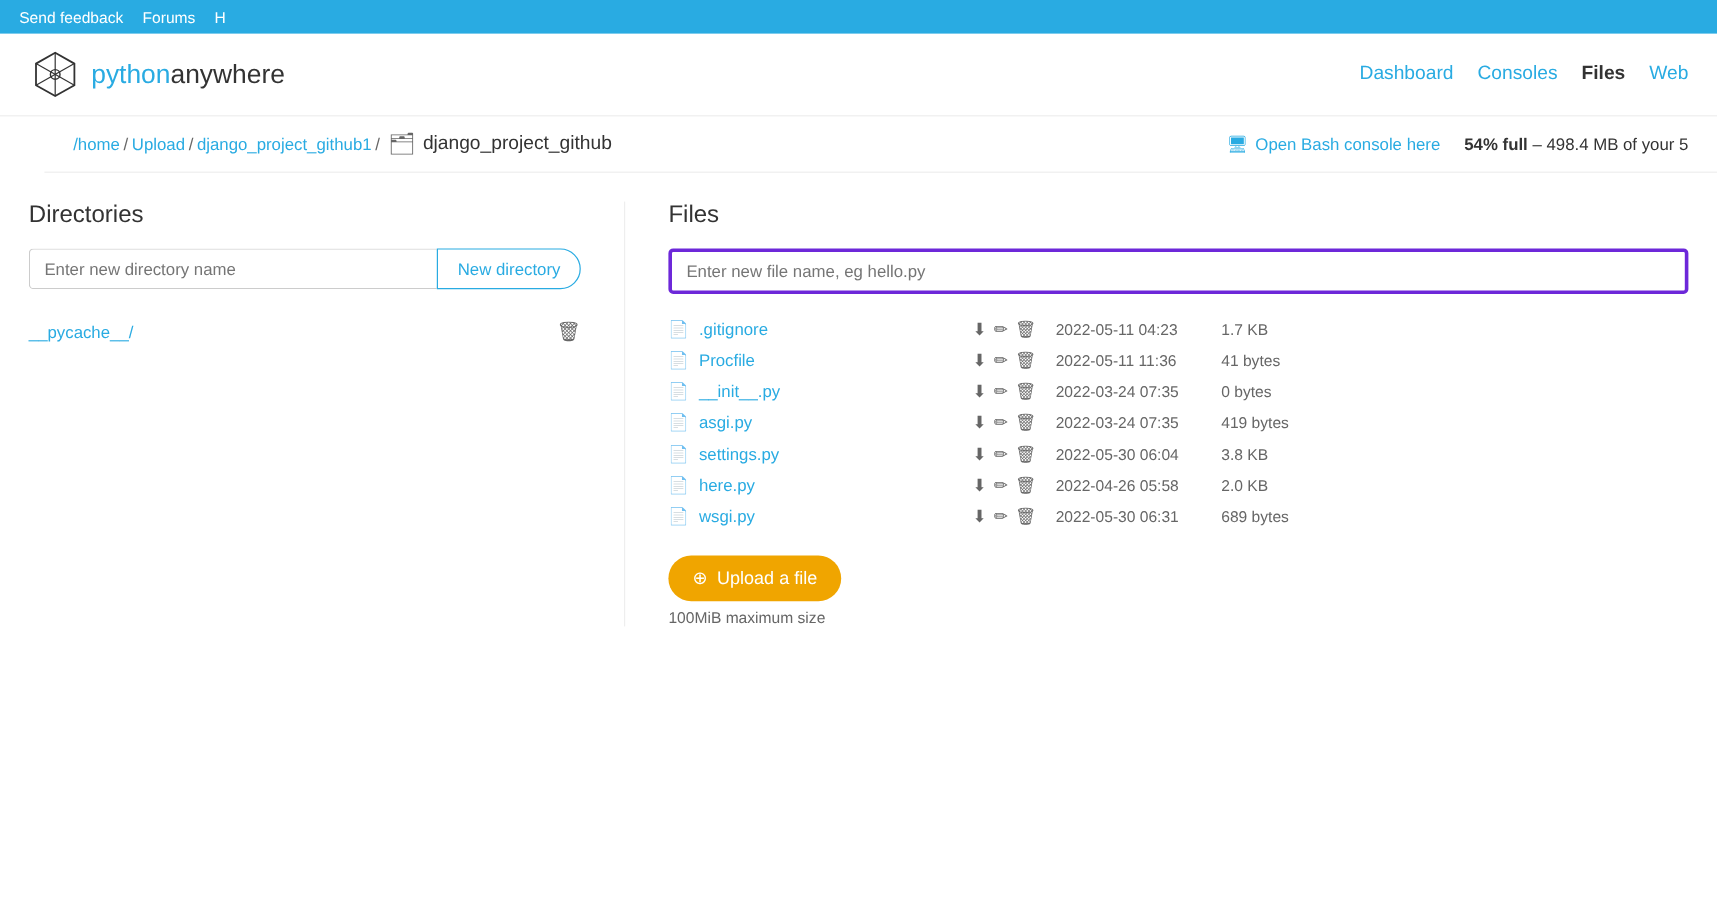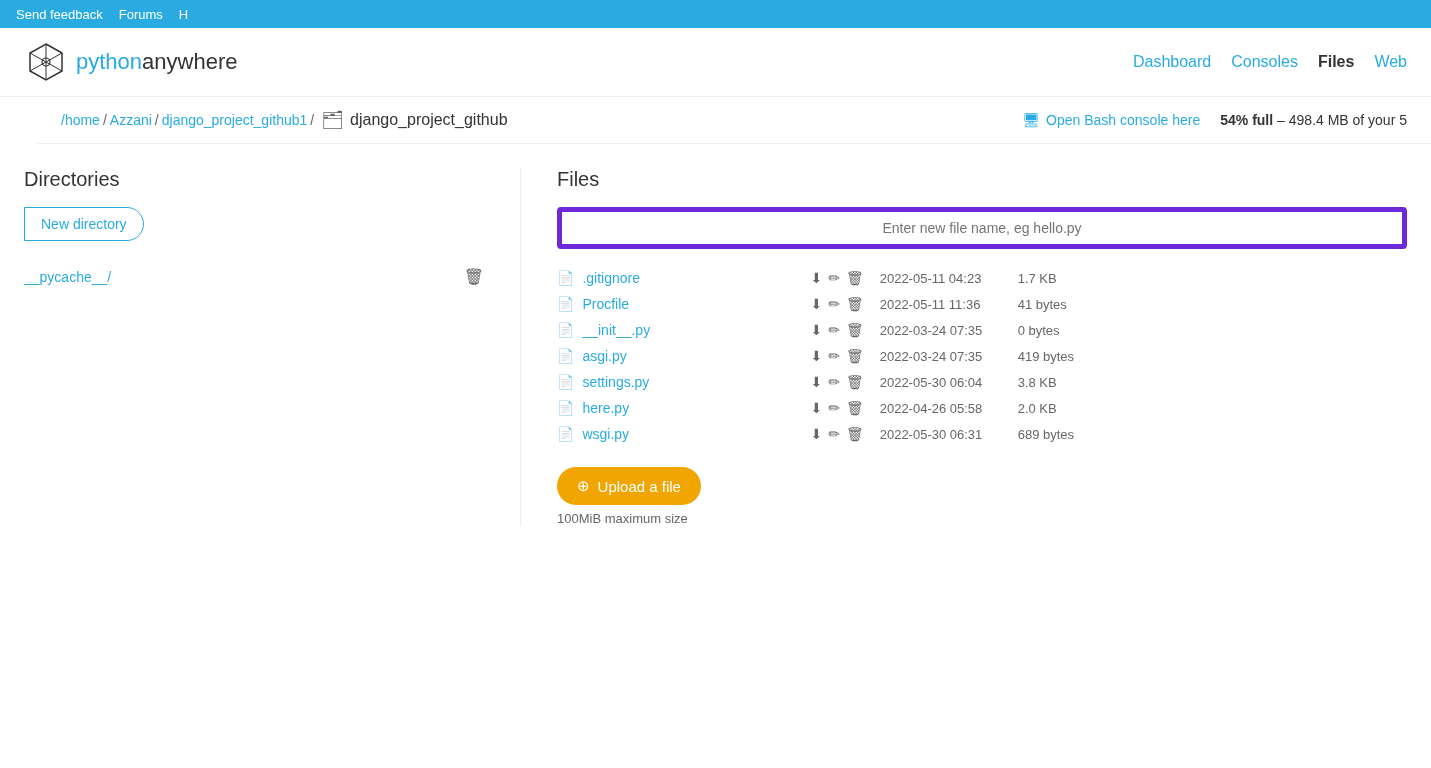--- a/index.html
+++ b/index.html
@@ -152,28 +152,27 @@
       font-size: 14px;
     }
     .trash-icon { color: #666; cursor: pointer; font-size: 16px; }
 
     
     .files-panel {
       flex: 1;
     }
     .new-file-input {
       width: 100%;
-      border: 5px solid #6d28d9;
+      border: 3px solid #6d28d9;
       padding: 8px 12px;
       font-size: 14px;
       color: #999;
       outline: none;
       border-radius: 4px;
       margin-bottom: 16px;
-      text-align: center;
     }
     .file-list { list-style: none; }
     .file-item {
       display: flex;
       align-items: center;
       padding: 5px 0;
       gap: 8px;
     }
     .file-icon { color: #29abe2; font-size: 14px; }
     .file-name {
@@ -241,21 +240,21 @@
     <a href="#">Consoles</a>
     <a href="#" class="active">Files</a>
     <a href="#">Web</a>
   </div>
 </div>
 
 <div class="breadcrumb-bar">
   <div class="breadcrumb">
     <a href="#">/home</a>
     <span class="sep">/</span>
-    <a href="#">Azzani</a>
+    <a href="#">Upload</a>
     <span class="sep">/</span>
     <a href="#">django_project_github1</a>
     <span class="sep">/</span>
     <span class="folder-icon">🗂</span>
     <span class="current">django_project_github</span>
   </div>
   <div class="breadcrumb-right">
     <a href="#" class="bash-console-link">
       <span>🖥</span>
       <span>Open Bash console here</span>
@@ -266,20 +265,21 @@
       <span>498.4 MB of your 5</span>
     </div>
   </div>
 </div>
 
 <div class="main-content">
 
   <div class="directories-panel">
     <h2 class="panel-title">Directories</h2>
     <div class="new-dir-form">
+      <input type="text" class="new-dir-input" placeholder="Enter new directory name" style="">
       <button class="new-dir-btn">New directory</button>
     </div>
     <ul class="dir-list">
       <li class="dir-item">
         <a href="#">__pycache__/</a>
         <span class="trash-icon">🗑</span>
       </li>
     </ul>
   </div>
 

